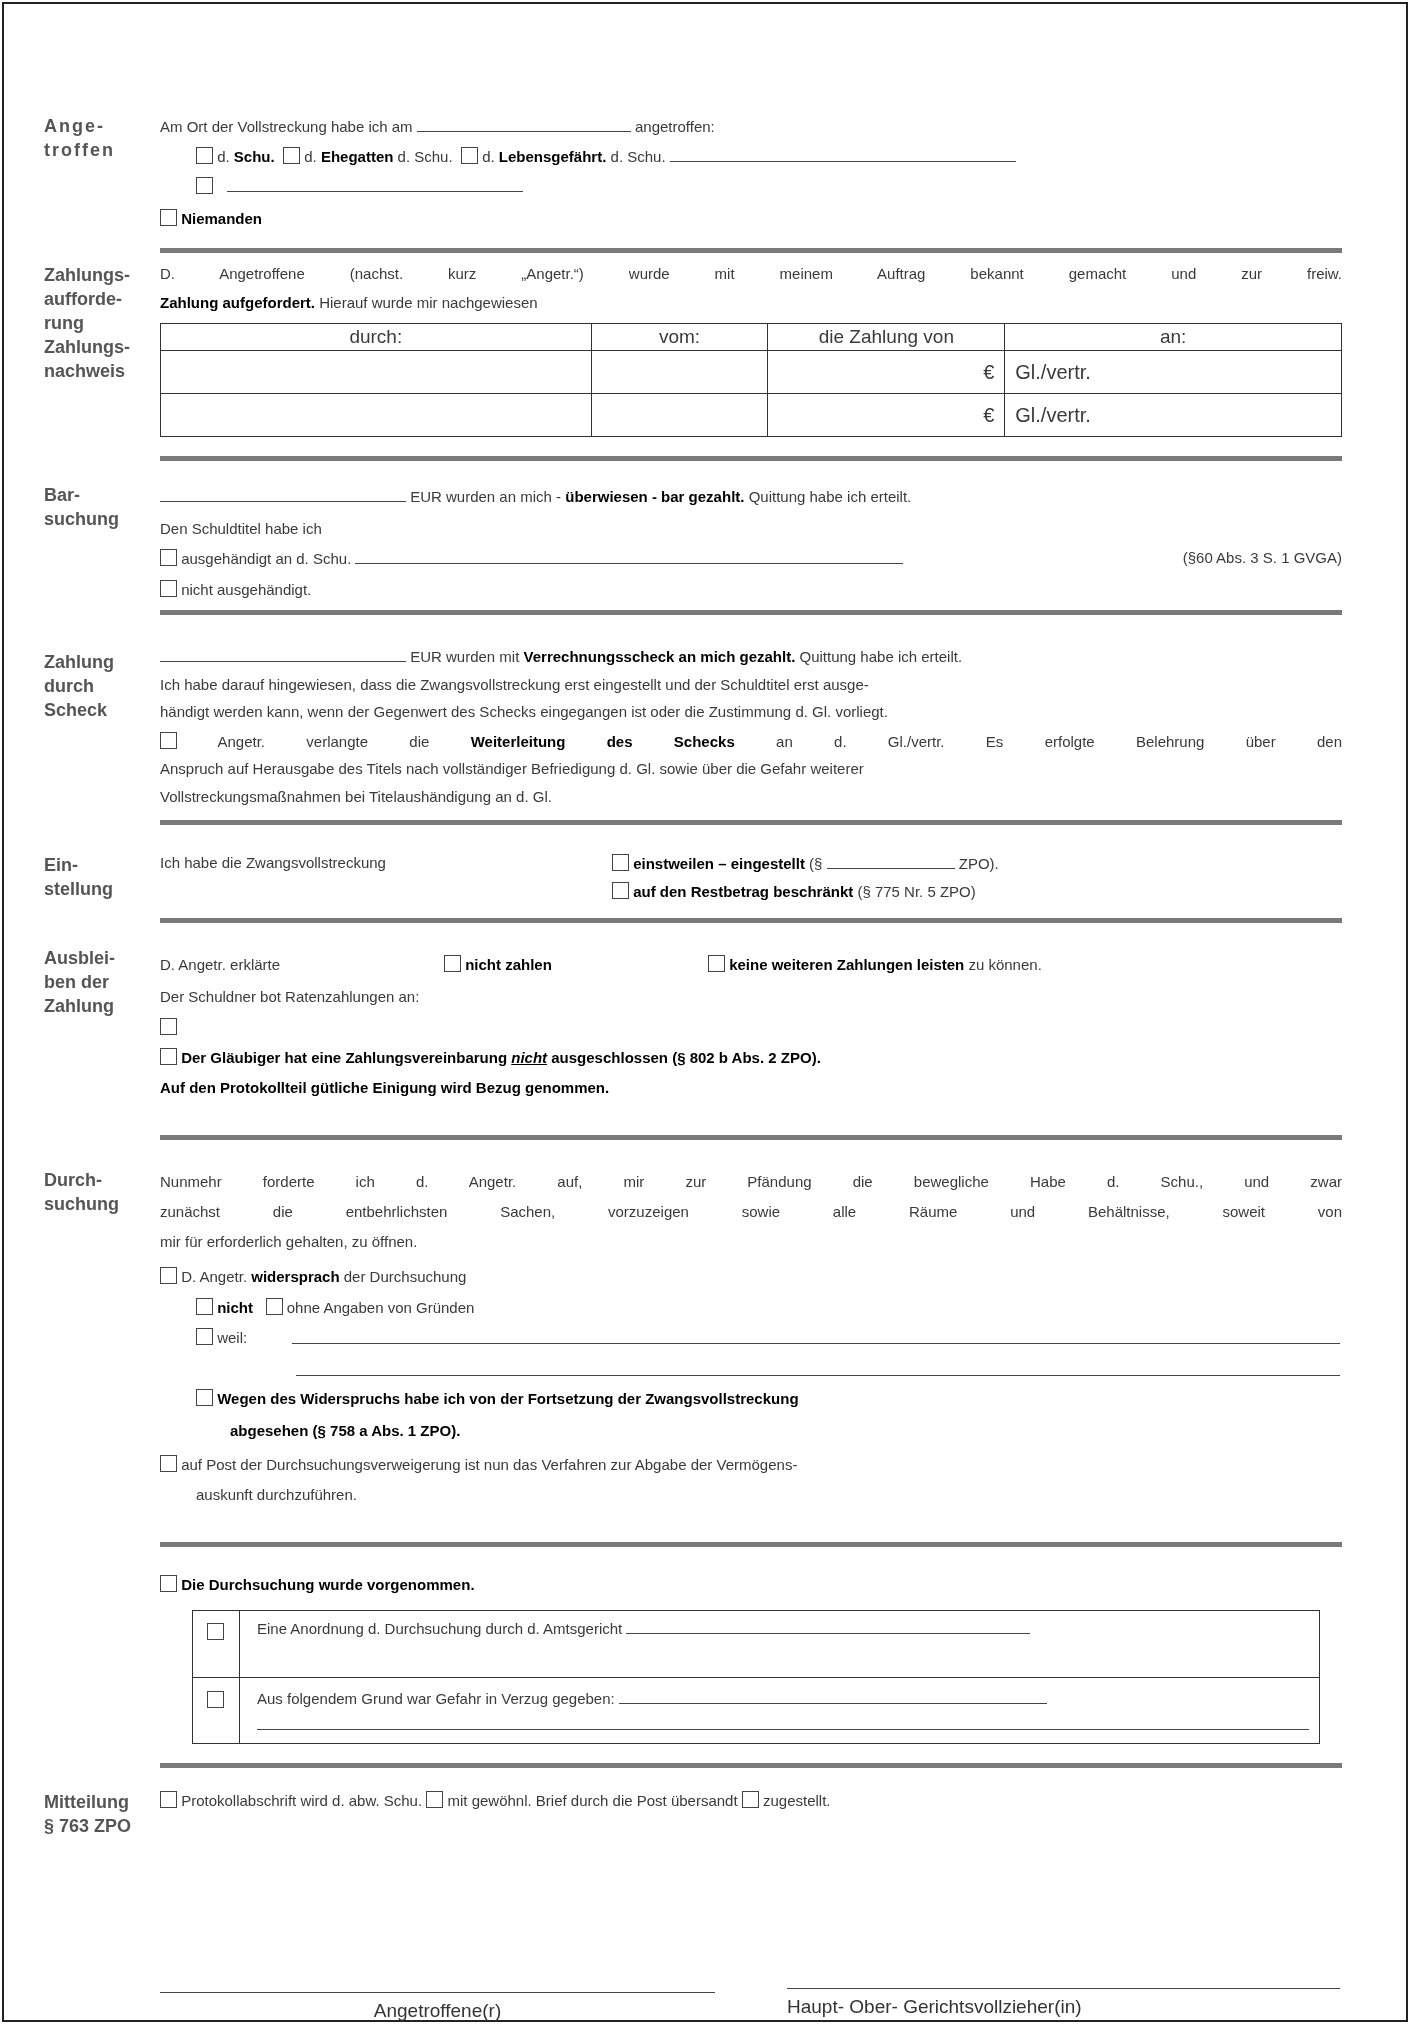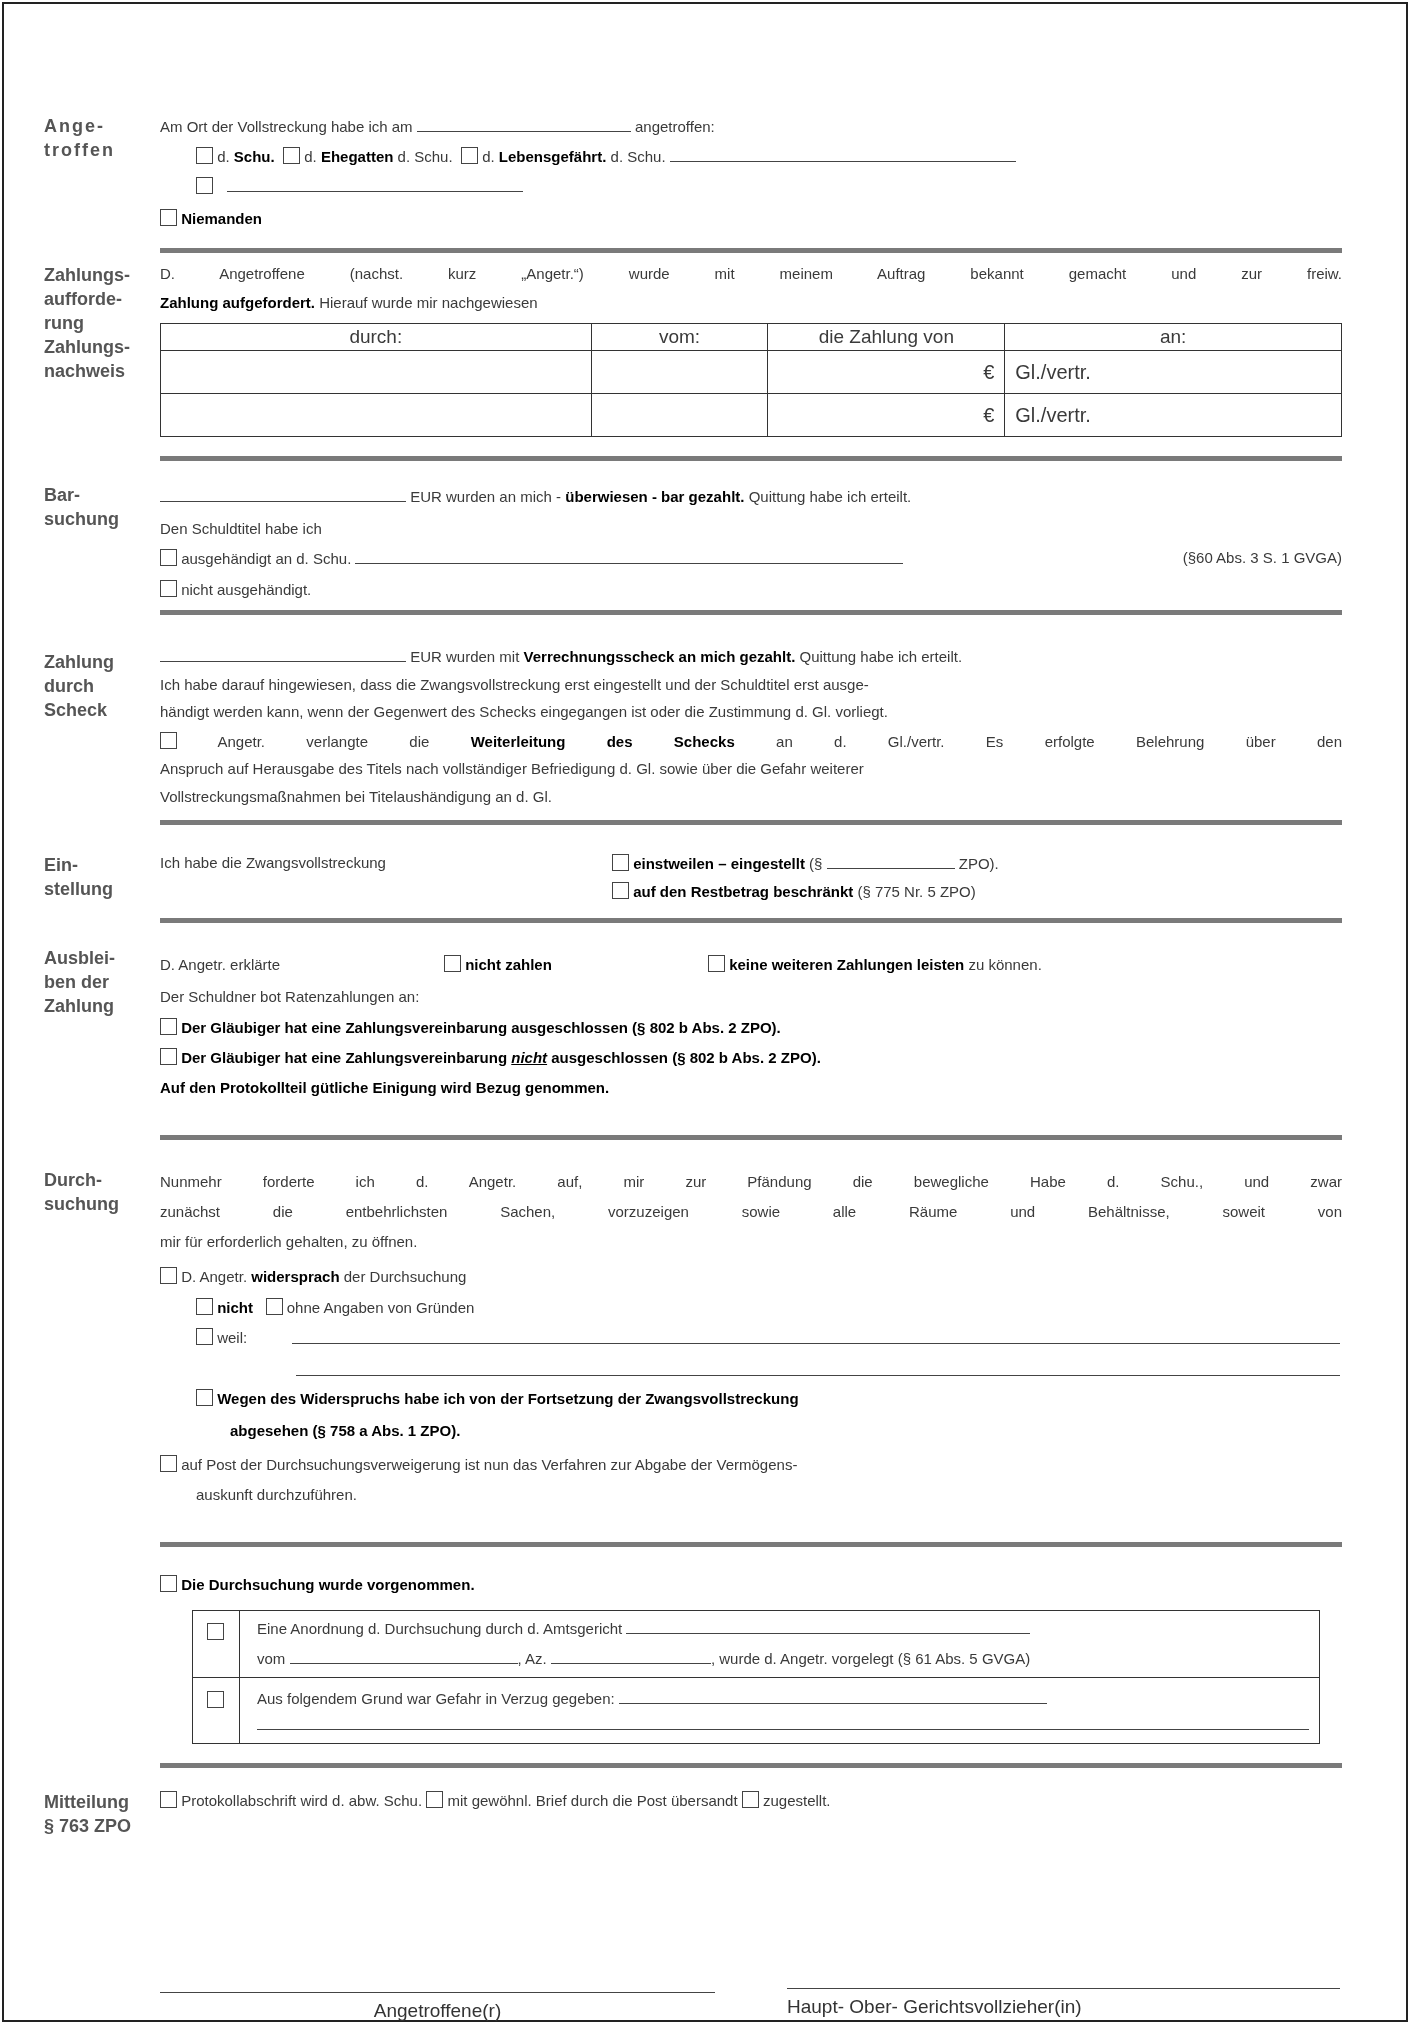--- a/index.html
+++ b/index.html
@@ -163,21 +163,20 @@
   <b>nicht zahlen</b>
 </div>
 <div class="abs txt" style="left:708px;top:950px;">
   <span class="cb"></span>
   <b>keine weiteren Zahlungen leisten</b>
   <span>zu können.</span>
 </div>
 <div class="abs txt" style="left:160px;top:982px;">Der Schuldner bot Ratenzahlungen an:</div>
 <div class="abs txt" style="left:160px;top:1013px;">
   <span class="cb"></span>
-  <b>Der Gläubiger hat eine Zahlungsvereinbarung ausgeschlossen (§ 802 b Abs. 2 ZPO).</b>
 </div>
 <div class="abs txt" style="left:160px;top:1043px;">
   <span class="cb"></span>
   <b>Der Gläubiger hat eine Zahlungsvereinbarung</b>
   <b><i><u>nicht</u></i></b>
   <b>ausgeschlossen (§ 802 b Abs. 2 ZPO).</b>
 </div>
 <div class="abs txt" style="left:160px;top:1073px;">
   <b>Auf den Protokollteil gütliche Einigung wird Bezug genommen.</b>
 </div>
@@ -226,25 +225,20 @@
 </div>
 <div class="subbox">
   <div class="vline"></div>
   <div class="hline"></div>
   <span class="cb abs" style="left:14px;top:12px;"></span>
   <span class="cb abs" style="left:14px;top:80px;"></span>
   <div class="abs txt" style="left:64px;top:2px;">
     <span>Eine Anordnung d. Durchsuchung durch d. Amtsgericht</span>
     <span class="uline" style="width:404px;"></span>
   </div>
-  <div class="abs txt" style="left:64px;top:32px;">
-    <span>vom</span>
-    <span class="uline" style="width:228px;"></span><span>, Az.</span>
-    <span class="uline" style="width:160px;"></span><span>, wurde d. Angetr. vorgelegt (§ 61 Abs. 5 GVGA)</span>
-  </div>
   <div class="abs txt" style="left:64px;top:72px;">
     <span>Aus folgendem Grund war Gefahr in Verzug gegeben:</span>
     <span class="uline" style="width:428px;"></span>
   </div>
   <div class="hl" style="left:64px;top:118px;width:1052px;"></div>
 </div>
 <div class="rule" style="top:1763px;"></div>
 
 <div class="side" style="top:1790px;">Mitteilung
 § 763 ZPO</div>

